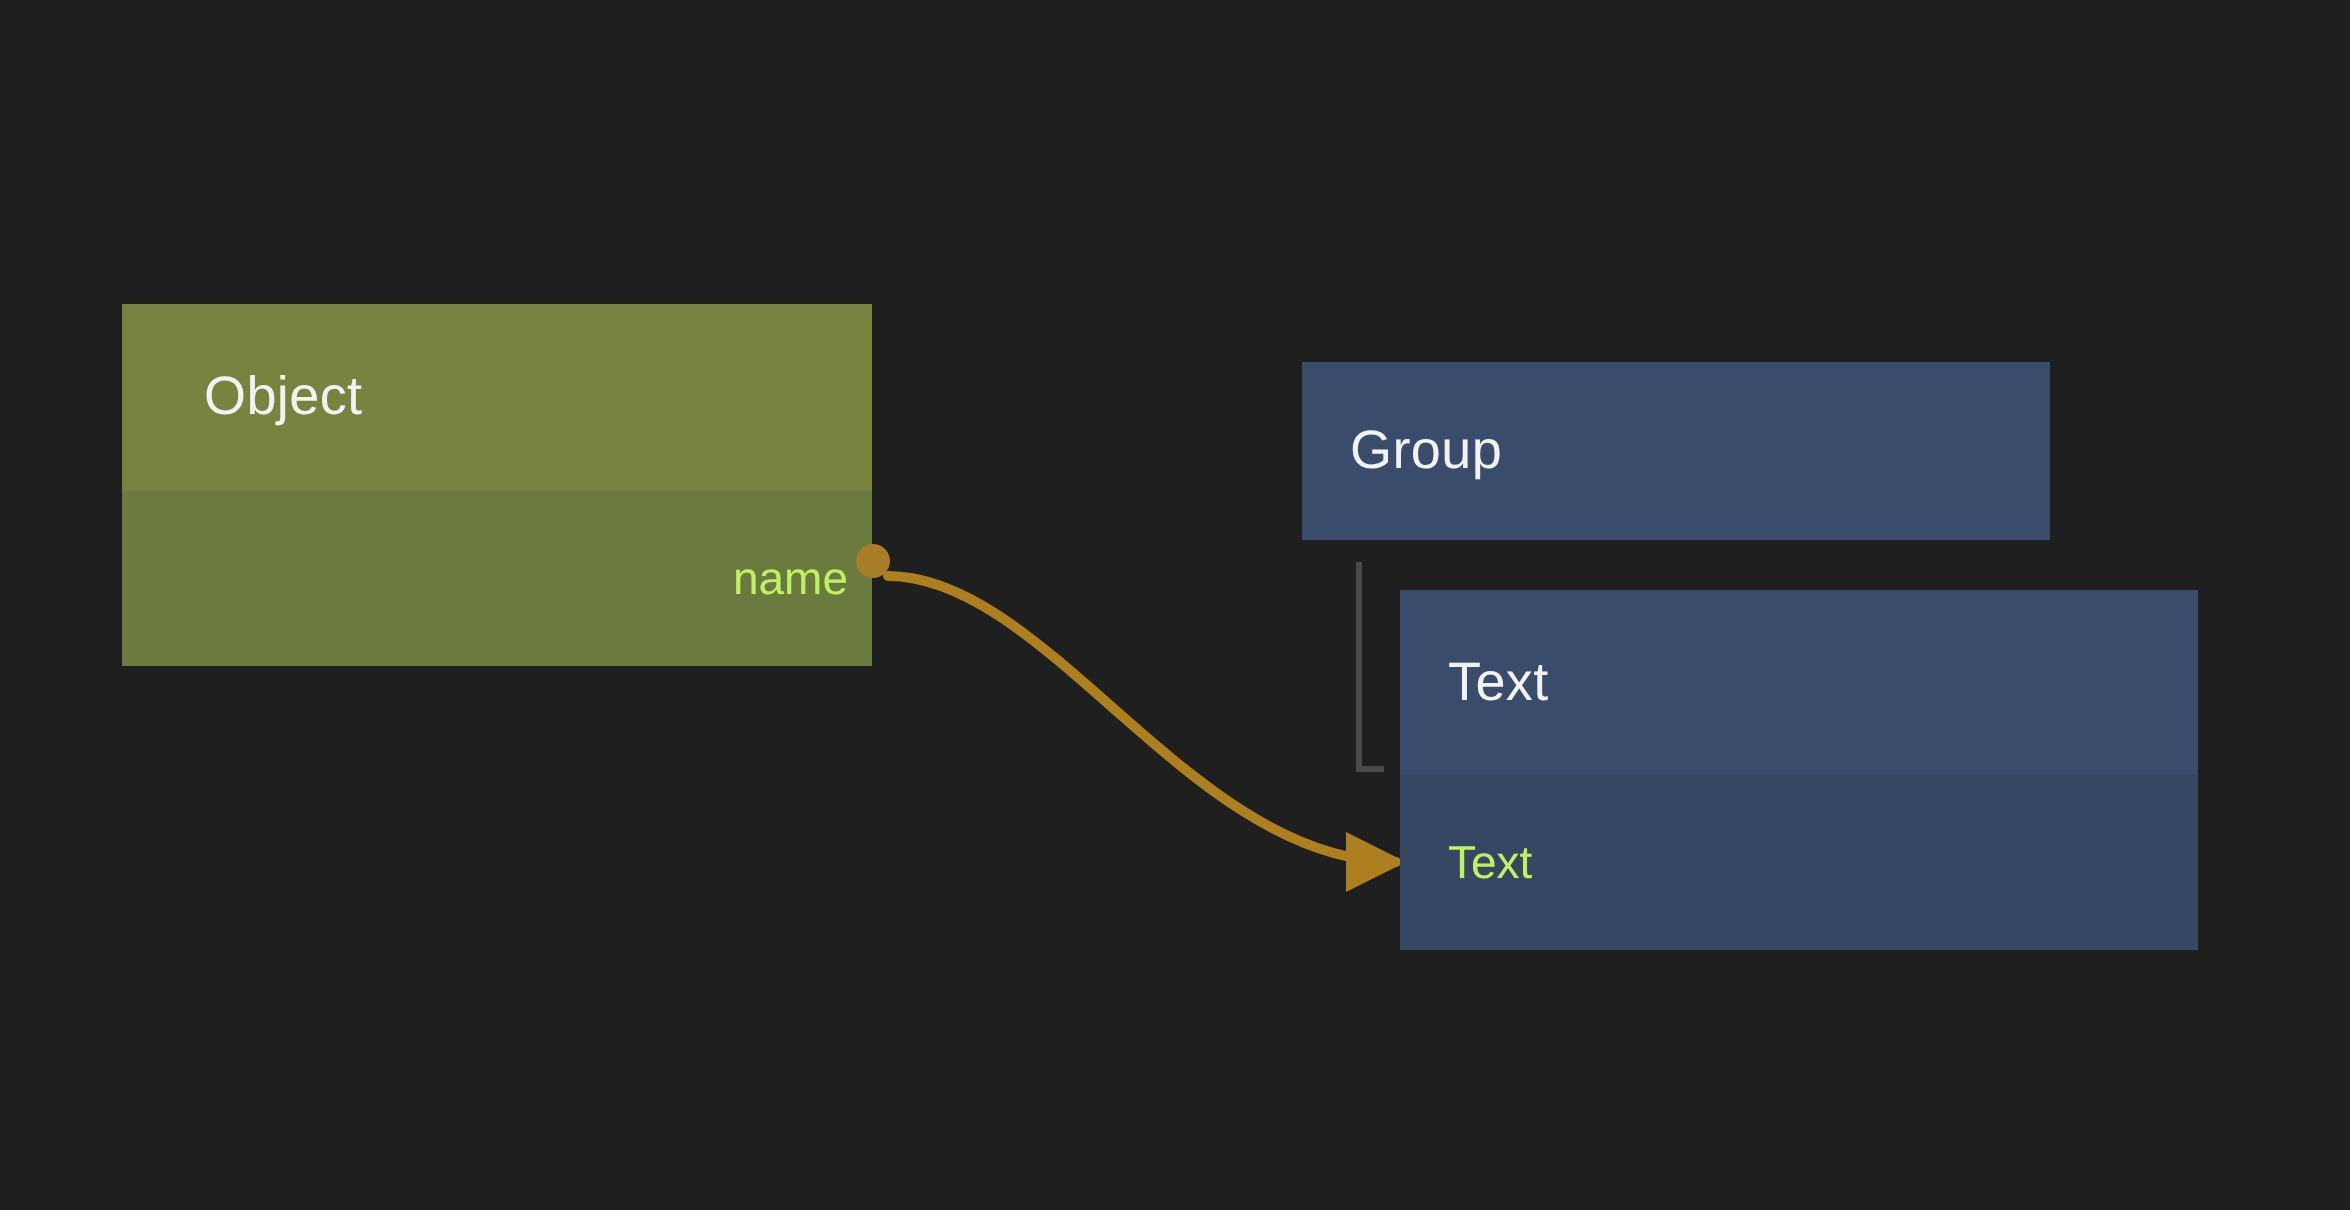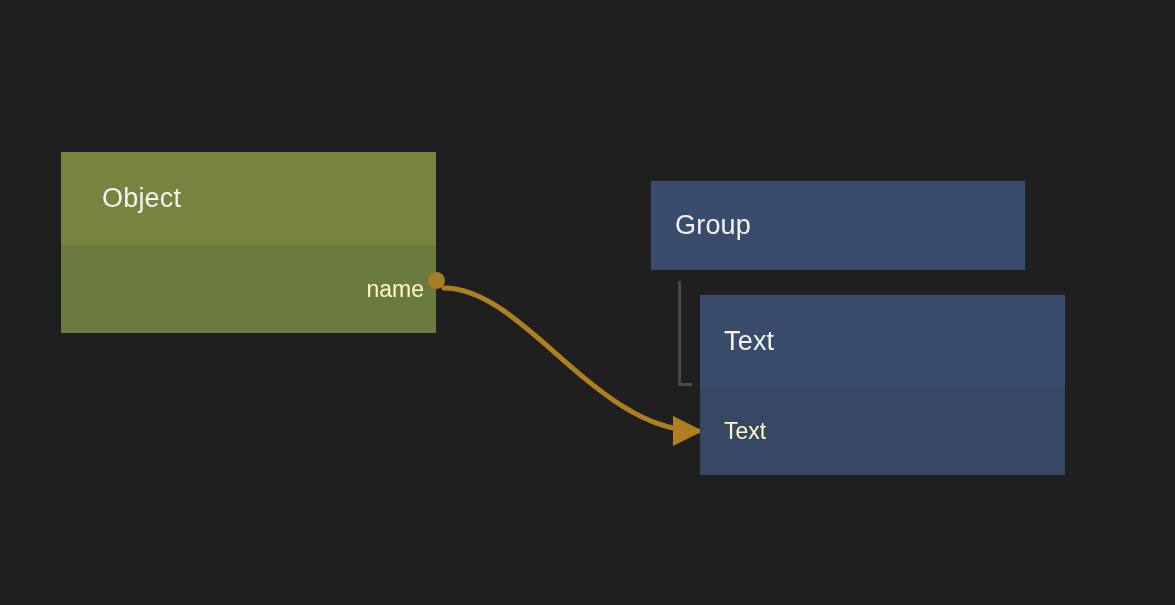--- a/index.html
+++ b/index.html
@@ -49,21 +49,21 @@
     letter-spacing: 0.2px;
     white-space: nowrap;
   }
   .field-row {
     display: flex;
     align-items: center;
     box-sizing: border-box;
     position: relative;
   }
   .field-label {
-    color: #fef9c3;
+    color: #bef264;
     font-size: 23px;
     line-height: 1;
     white-space: nowrap;
   }
   .field-label.right {
     margin-left: auto;
   }
   .port {
     position: absolute;
     border-radius: 50%;
@@ -107,21 +107,21 @@
   #node-group .node-header {
     height: 89px;
     background: #3a4c6b;
     padding-left: 24px;
   }
 
   
   #node-text {
     left: 700px;
     top: 295px;
-    width: 365px;
+    width: 399px;
     height: 180px;
   }
   #node-text .node-header {
     height: 92px;
     background: #3a4c6b;
     padding-left: 24px;
   }
   #node-text .node-body {
     height: 88px;
     background: #364764;

